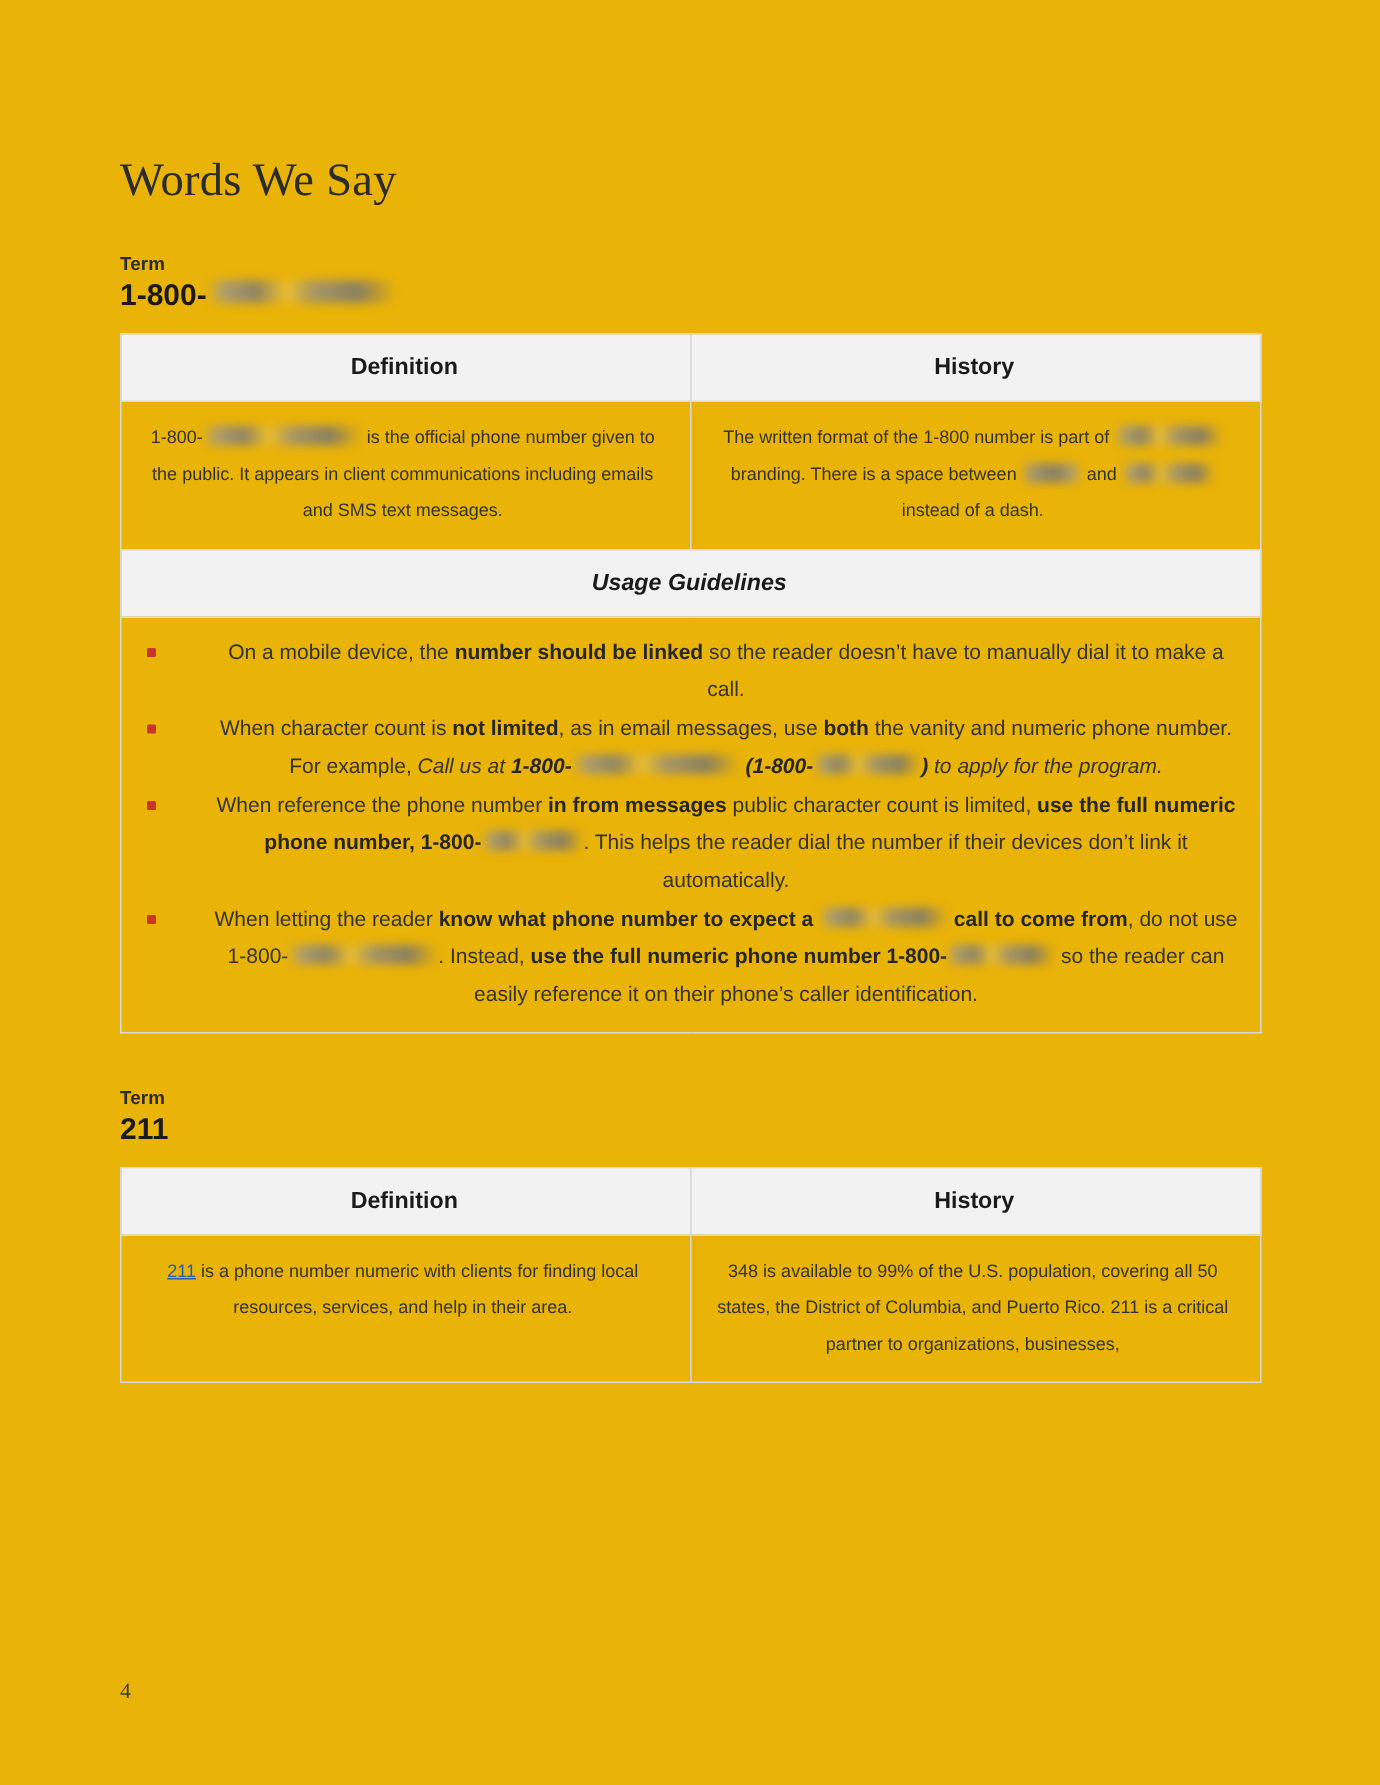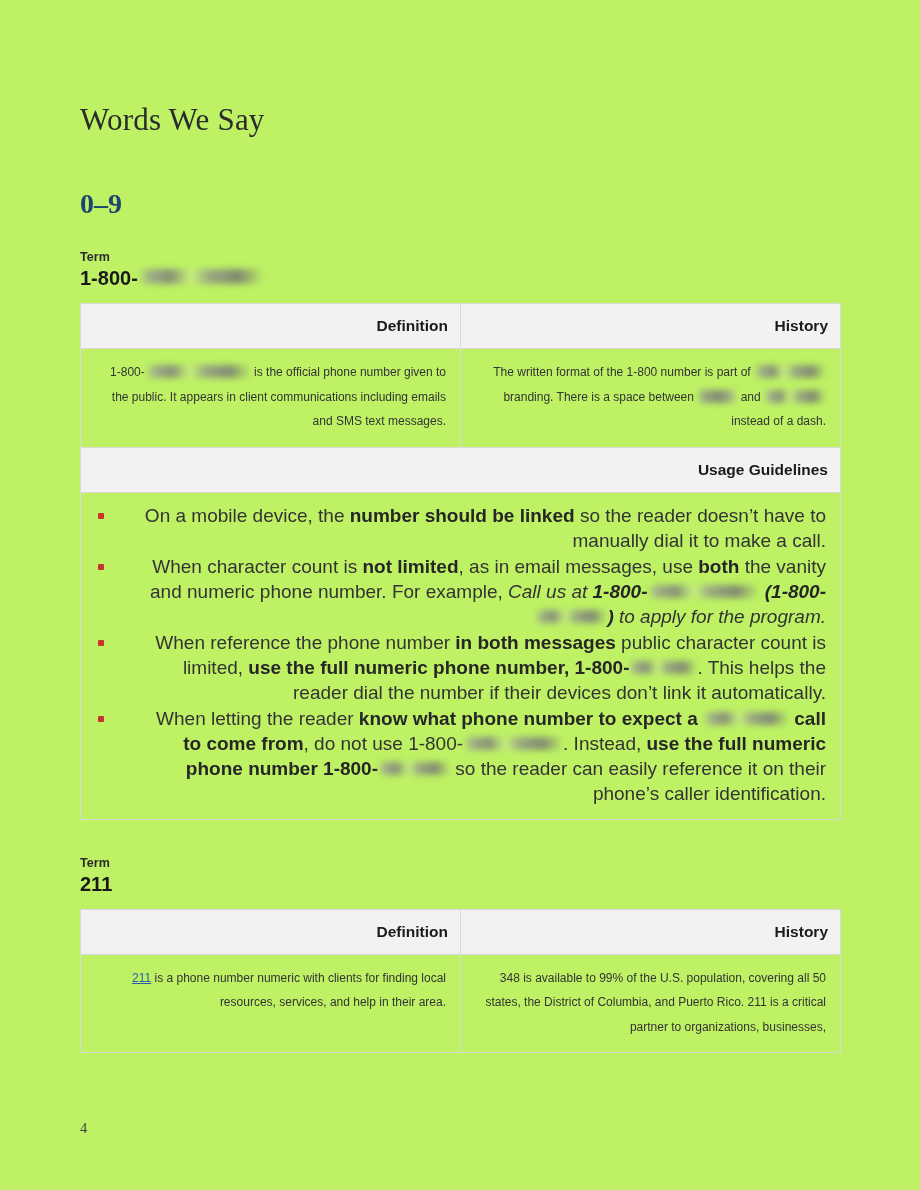--- a/index.html
+++ b/index.html
@@ -14,21 +14,21 @@
     font-family: "Liberation Sans", sans-serif;
     color: #333333;
     overflow: hidden;
   }
 
   .page {
     position: absolute;
     left: 0; top: 0;
     width: 920px;
     height: 1190px;
-    background: #bef264;
+    background: #eab308;
   }
 
   .content {
     position: absolute;
     left: 80px;
     top: 100px;
     width: 760px;
   }
 
   
@@ -107,21 +107,21 @@
   
   table.wws {
     width: 760px;
     border-collapse: collapse;
     margin-top: 12px;
     table-layout: fixed;
   }
   table.wws td, table.wws th {
     border: 1px solid #d9d9d9;
     vertical-align: top;
-    text-align: right;
+    text-align: center;
   }
   table.wws th.col-head {
     background: #f2f2f2;
     font-size: 15.5px;
     font-weight: 700;
     color: #1a1a1a;
     padding: 11px 12px 11px 10px;
     line-height: 22px;
   }
   table.wws td.body-cell {
@@ -130,37 +130,38 @@
     line-height: 24.5px;
     padding: 11px 14px 13px 10px;
   }
   table.wws th.section-head {
     background: #f2f2f2;
     font-size: 15.5px;
     font-weight: 700;
     color: #1a1a1a;
     padding: 11px 12px 11px 10px;
     line-height: 22px;
+    font-style: italic;
   }
   table.wws td.list-cell {
     padding: 10px 14px 12px 10px;
   }
   .col-a { width: 380px; }
   .col-b { width: 380px; }
 
   
   ul.guidelines {
     margin: 0;
     padding: 0;
     list-style: none;
   }
   ul.guidelines > li {
     position: relative;
     padding-left: 51px;
-    font-size: 19px;
+    font-size: 14px;
     line-height: 25px;
     color: #333333;
     margin-bottom: 1px;
   }
   ul.guidelines > li::before {
     content: "";
     position: absolute;
     left: 7px;
     top: 10px;
     width: 6px;
@@ -199,21 +200,20 @@
 </style>
 </head>
 <body>
 
 <div class="page">
 
   <div class="content">
 
     <h1 class="doc-title">Words We Say</h1>
 
-    <h2 class="alpha-heading">0–9</h2>
 
     <div class="term-block">
       <div class="term-label">Term</div>
       <div class="term-name">
         <span>1-800-</span>
           <span class="redact" style="width:126px;height:15px;"></span>
       </div>
 
       <table class="wws">
         <colgroup>
@@ -230,21 +230,21 @@
           <td class="body-cell" id="t1-hist"><span>The written format of the 1-800 number is part of </span><span class="redact" style="width: 72px; height: 13px;"></span><span> branding. There is a space between </span><span class="redact one-word" style="width: 40px; height: 13px;"></span><span> and </span><span class="redact" style="width: 62px; height: 13px;"></span><span> instead of a dash.</span></td>
         </tr>
         <tr>
           <th class="section-head" colspan="2">Usage Guidelines</th>
         </tr>
         <tr>
           <td class="list-cell" colspan="2">
             <ul class="guidelines" id="t1-list">
                   <li><span>On a mobile device, the </span><b>number should be linked</b><span> so the reader doesn’t have to manually dial it to make a call.</span></li>
                   <li><span>When character count is </span><b>not limited</b><span>, as in email messages, use </span><b>both</b><span> the vanity and numeric phone number. For example, </span><i>Call us at </i><b style="font-style: italic;">1-800-</b><span class="redact" style="width: 112px; height: 13px;"></span><b style="font-style: italic;"> (1-800-</b><span class="redact" style="width: 72px; height: 13px;"></span><b style="font-style: italic;">)</b><i> to apply for the program.</i></li>
-                  <li><span>When reference the phone number </span><b>in both messages</b><span> public character count is limited, </span><b>use the full numeric phone number, 1-800-</b><span class="redact" style="width: 68px; height: 13px;"></span><span>. This helps the reader dial the number if their devices don’t link it automatically.</span></li>
+                  <li><span>When reference the phone number </span><b>in from messages</b><span> public character count is limited, </span><b>use the full numeric phone number, 1-800-</b><span class="redact" style="width: 68px; height: 13px;"></span><span>. This helps the reader dial the number if their devices don’t link it automatically.</span></li>
                   <li><span>When letting the reader </span><b>know what phone number to expect a </b><span class="redact" style="width: 86px; height: 13px;"></span><b> call to come from</b><span>, do not use 1-800-</span><span class="redact" style="width: 100px; height: 13px;"></span><span>. Instead, </span><b>use the full numeric phone number 1-800-</b><span class="redact" style="width: 72px; height: 13px;"></span><span> so the reader can easily reference it on their phone’s caller identification.</span></li>
                 </ul>
           </td>
         </tr>
       </tbody>
         </table>
     </div>
 
     <div class="term-block second">
       <div class="term-label">Term</div>

